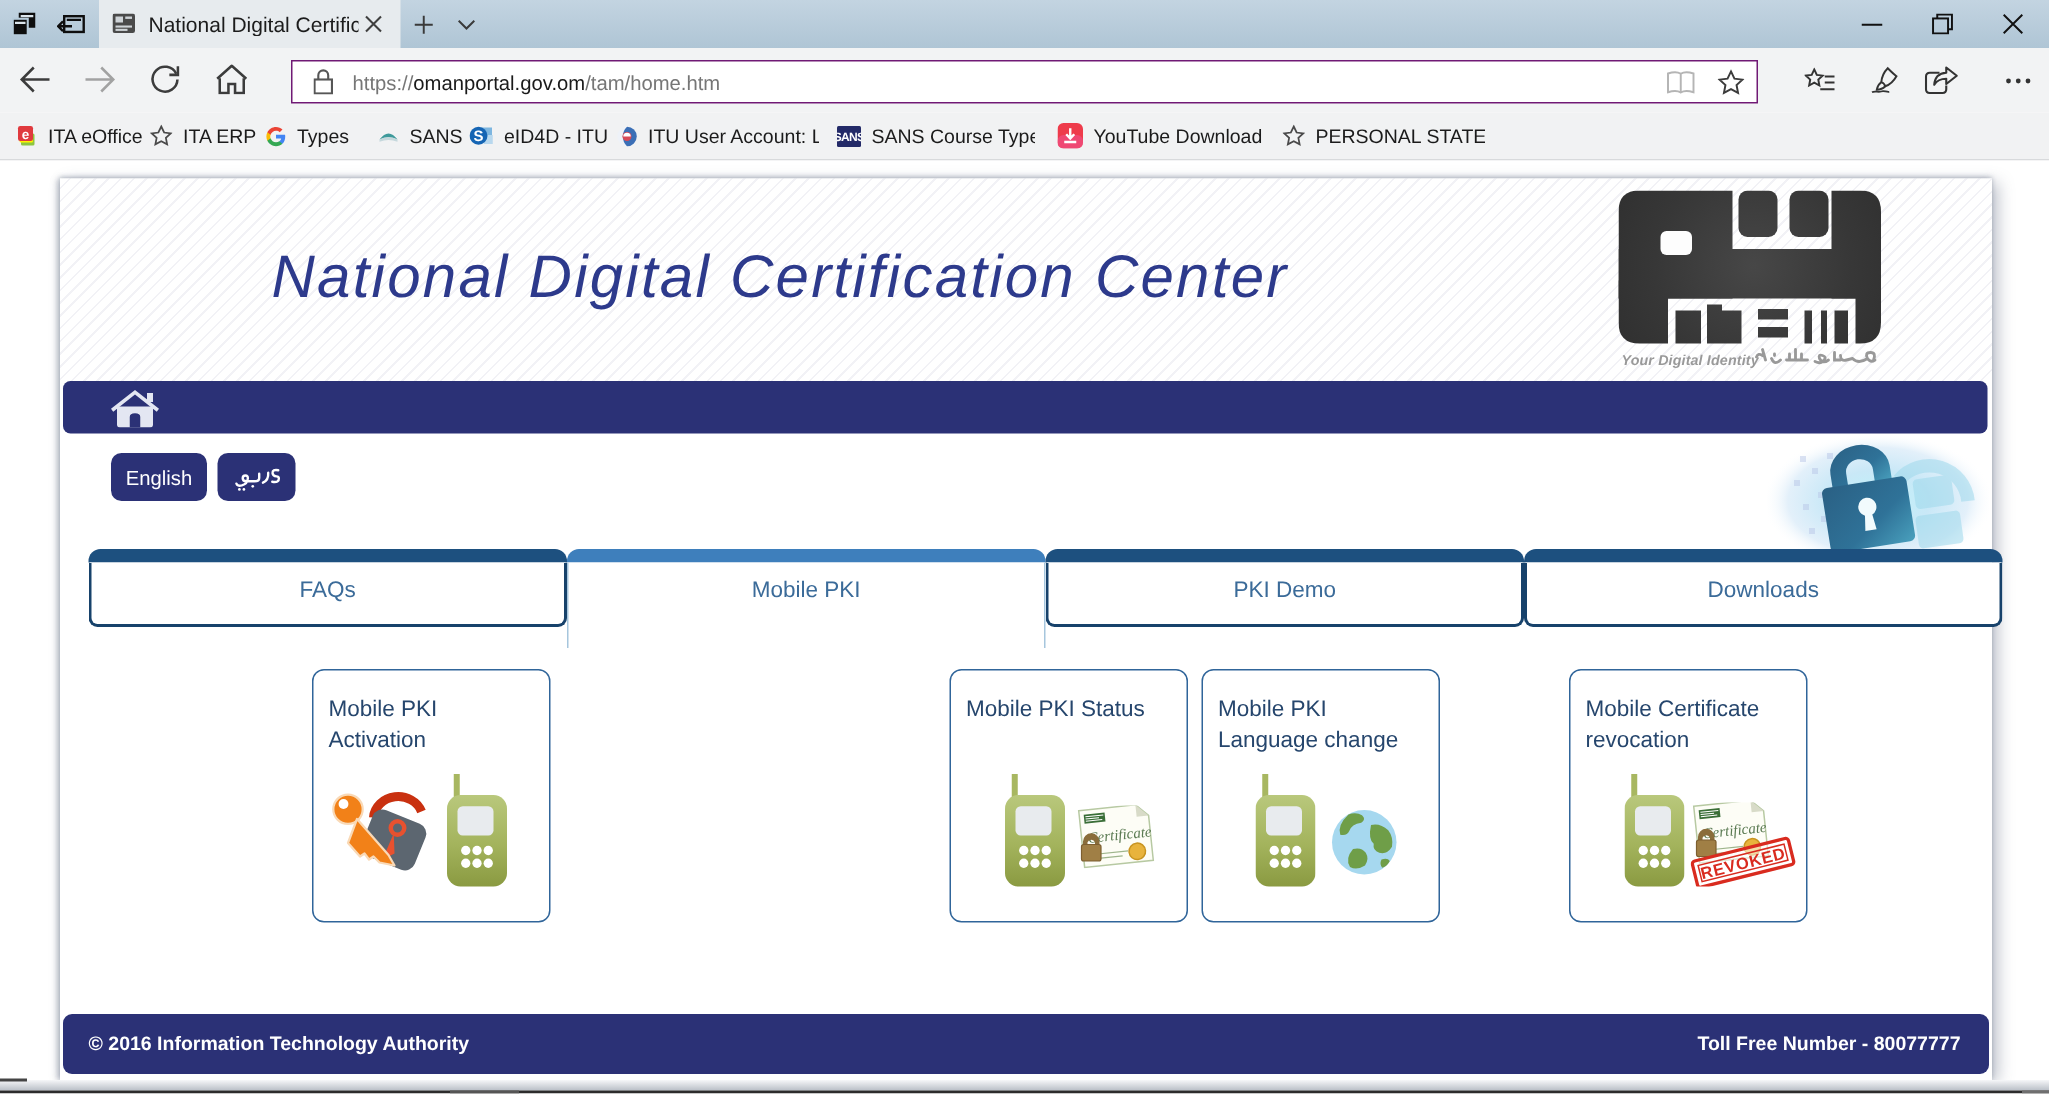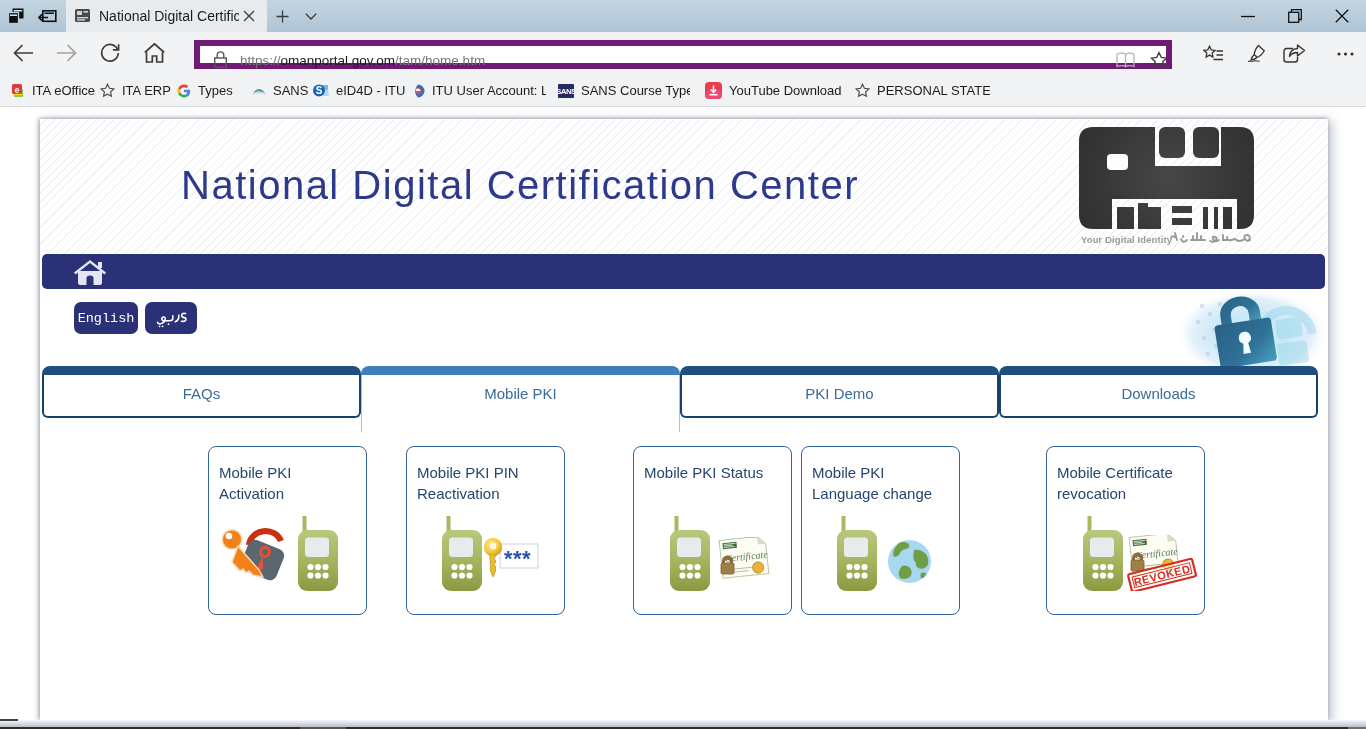--- a/index.html
+++ b/index.html
@@ -8,44 +8,44 @@
   .abs { position:absolute; }
 
   
   #titlebar { position:absolute; left:0; top:0; width:1366px; height:32px;
     background:linear-gradient(#c3d4e1,#afc5d5); }
   #tab { position:absolute; left:66px; top:0; width:201px; height:32px;
     background:#e7ebee; }
   #tabtitle { position:absolute; left:33px; top:8px; font-size:14px; color:#1c1c1c; white-space:pre; width:140px; overflow:hidden; display:inline-block; }
 
   #toolbar { position:absolute; left:0; top:32px; width:1366px; height:43px; background:#f2f3f4; }
-  #urlbox { position:absolute; left:194px; top:8px; width:978px; height:29px; background:#fff; border:6px solid #701a75; }
+  #urlbox { position:absolute; left:194px; top:8px; width:978px; height:29px; background:#fff; border:1px solid #701a75; }
   #urltext { position:absolute; left:40px; top:6.5px; font-size:13.5px; color:#767676; white-space:nowrap; }
   #urltext b { color:#1a1a1a; font-weight:normal; }
 
   #bookmarks { position:absolute; left:0; top:75px; width:1366px; height:32px; background:#f1f2f3; border-bottom:1px solid #d8dadc; }
   .bm { position:absolute; top:0; height:31px; display:flex; align-items:center; font-size:13px; color:#1b1b1b; white-space:nowrap; }
   .bm svg { margin-right:7px; }
   .bm span.clip { display:inline-block; overflow:hidden; white-space:pre; }
 
   
   #viewport { position:absolute; left:0; top:107px; width:1366px; height:622px; background:#fff; }
   #pagecard { position:absolute; left:40px; top:12px; width:1288px; height:601px; background:#fff;
     box-shadow:4px 2px 10px rgba(110,120,140,0.45), -2px 0 4px rgba(110,120,140,0.4), 0 -1px 3px rgba(110,120,140,0.35); }
   #pghead { position:absolute; left:0; top:0; width:1288px; height:135px;
-    background:repeating-linear-gradient(135deg, #fff 0px, #fff 4.2px, #f2f2f6 4.2px, #f2f2f6 5.4px, #fff 5.4px, #fff 6px); }
+    background:repeating-linear-gradient(135deg, #fff 0px, #fff 4.2px, #f2f2f6 4.2px, #f2f2f6 5.4px, #fff 5.4px, #fff 6px);font-style:italic; }
   #pgtitle { position:absolute; left:141px; top:46px; font-size:40px; line-height:40px; color:#2d3a8c; letter-spacing:1.5px; }
   #navbar { position:absolute; left:2px; top:135px; width:1283px; height:35px; background:#2b3176; border-radius:5px; }
   .navybtn { position:absolute; background:#2b3176; border-radius:7px; color:#fff; font-size:13.5px;
     display:flex; align-items:center; justify-content:center; }
-  #btn-en { left:34px; top:183px; width:64px; height:32px;font-family:Liberation Mono, monospace; }
+  #btn-en { left:34px; top:183px; width:64px; height:32px; }
   #btn-ar { left:105px; top:183px; width:52px; height:32px; }
 
   
-  #tabsrow { position:absolute; left:2px; top:247px; width:1010px; height:66px; }
+  #tabsrow { position:absolute; left:19px; top:247px; width:1010px; height:66px; }
   .ptab { position:absolute; top:0; width:319px; height:52px; }
   .ptab .cap { position:absolute; left:0; top:0; width:100%; height:9px; background:#1d507f; border-radius:8px 8px 0 0; }
   .ptab .body { position:absolute; left:0; top:9px; width:100%; height:43px; background:#fff;
     border:2px solid #17426b; border-top:none; border-radius:0 0 6px 6px; }
   .ptab .lbl { position:absolute; left:0; top:19px; width:100%; text-align:center; font-size:15px; color:#3b6b99; }
   .ptab.active .cap { background:#3e7fbc; }
   .ptab.active .body { height:57px; border:none; border-left:1px solid #a6c6dd; border-right:1px solid #a6c6dd; border-radius:0; }
 
   
   .card { position:absolute; top:327px; width:159px; height:169px; background:#fff;
@@ -407,33 +407,20 @@
             <path d="M43.5 30.5 L36 48 L44 44 Z" fill="#e8512f" stroke="none"></path>
           </g>
         </g>
         <g>
           <circle cx="13" cy="14.5" r="9.8" fill="#f28118" stroke="#f9d9b6" stroke-width="1.5"></circle>
           <circle cx="10" cy="11" r="3.3" fill="#fff"></circle>
           <path d="M19 21 L40 45 L44 52 L34 50 L30 46 L27 48 L24 44 L21 46 L13 37 Z" fill="#f28118" stroke="#f9d9b6" stroke-width="1.5" stroke-linejoin="round"></path>
         </g>
       </svg>
     </div>
-    <div class="card" style="left:366px">
-        <div class="t">Mobile PKI PIN<br>Reactivation</div>
-      <svg class="abs" style="left:35px;top:69px" width="40" height="76" viewBox="0 0 40 76">
-          <use href="#phone"></use>
-        </svg>
-      <svg class="abs" style="left:76px;top:90px" width="58" height="42" viewBox="0 0 58 42">
-        <rect x="17" y="7" width="38" height="24" fill="#fff" stroke="#c9d2da" stroke-width="1"></rect>
-        <text x="21" y="29" font-size="22" font-weight="bold" fill="#2b52a8" letter-spacing="0.5">***</text>
-        <circle cx="10" cy="10" r="9.2" fill="url(#gold)"></circle>
-        <circle cx="10" cy="9" r="3.4" fill="#fff8e2"></circle>
-        <path d="M6.8 17 L7.6 34 L10 40 L12.6 34 L12.6 29 L10.6 27.5 L12.6 26 L12.6 23 L10.6 21.5 L13.2 19.5" fill="#e9bc2c" stroke="#c89a16" stroke-width="0.8"></path>
-      </svg>
-    </div>
     <div class="card" style="left:593px">
         <div class="t">Mobile PKI Status</div>
       <svg class="abs" style="left:36px;top:69px" width="40" height="76" viewBox="0 0 40 76">
           <use href="#phone"></use>
         </svg>
       <svg class="abs" style="left:84px;top:90px" width="56" height="42" viewBox="0 0 56 42">
           <use href="#cert" transform="translate(3,1)"></use>
         </svg>
     </div>
     <div class="card" style="left:761px">
@@ -457,20 +444,24 @@
       <svg class="abs" style="left:80px;top:88px" width="72" height="56" viewBox="0 0 72 56">
         <use href="#cert" transform="translate(4,0)"></use>
         <g transform="rotate(-14 36 40)">
           <rect x="2" y="31" width="66" height="18" rx="2" fill="rgba(255,255,255,0.55)" stroke="#d92b1f" stroke-width="2.2"></rect>
           <rect x="5.5" y="34.5" width="59" height="11" fill="none" stroke="#d92b1f" stroke-width="1"></rect>
           <text x="35" y="44" font-size="11" font-weight="bold" fill="#d92b1f" text-anchor="middle" letter-spacing="0.5">REVOKED</text>
         </g>
       </svg>
     </div>
 
+    <div id="pgfooter">
+      <span class="l">© 2016 Information Technology Authority</span>
+      <span class="r">Toll Free Number - 80077777</span>
+    </div>
   </div>
 </div>
 
 <div id="botband"></div>
 <div id="botdark"></div>
 <div id="botseg"></div>
 <div id="botseg2"></div>
 <div id="botblob"></div>
 
 </body></html>

